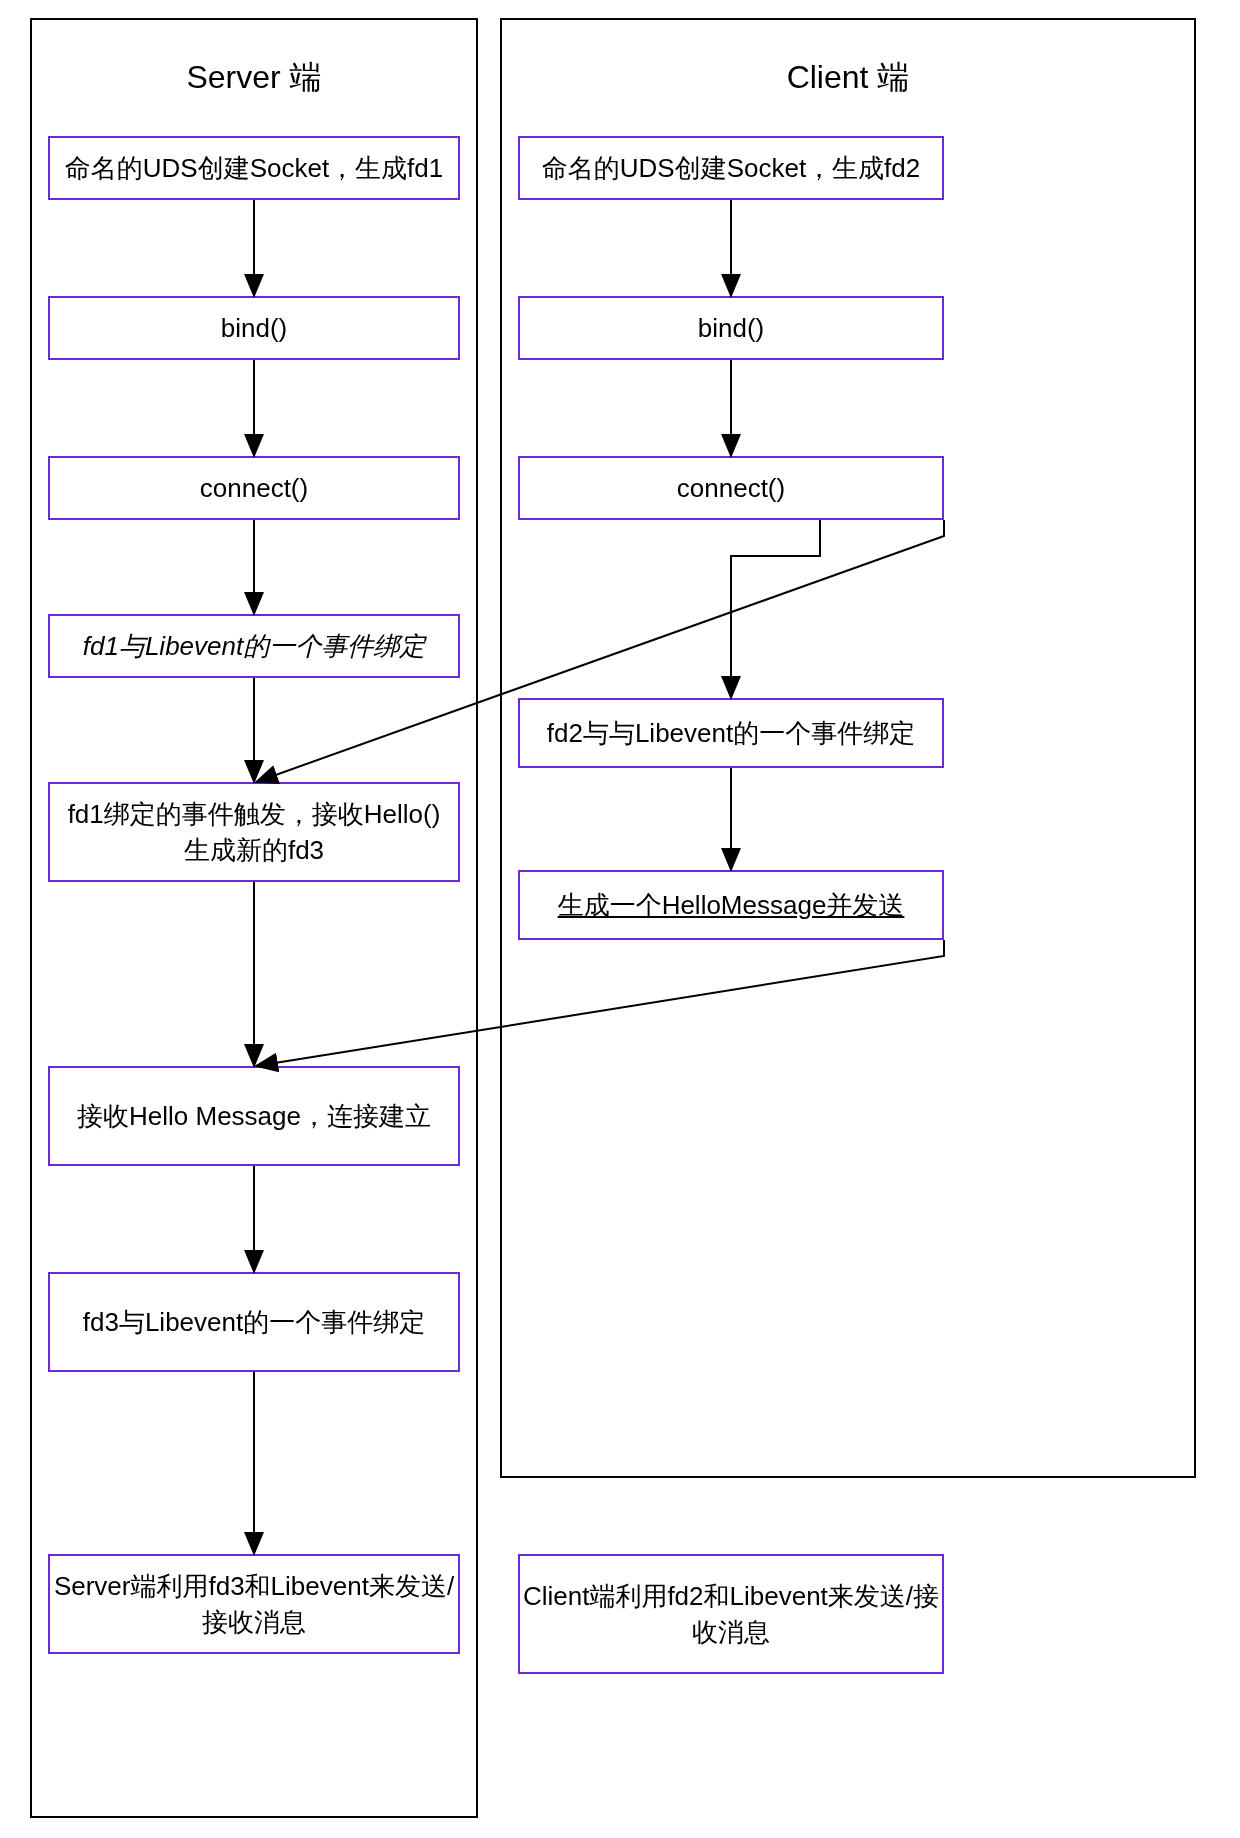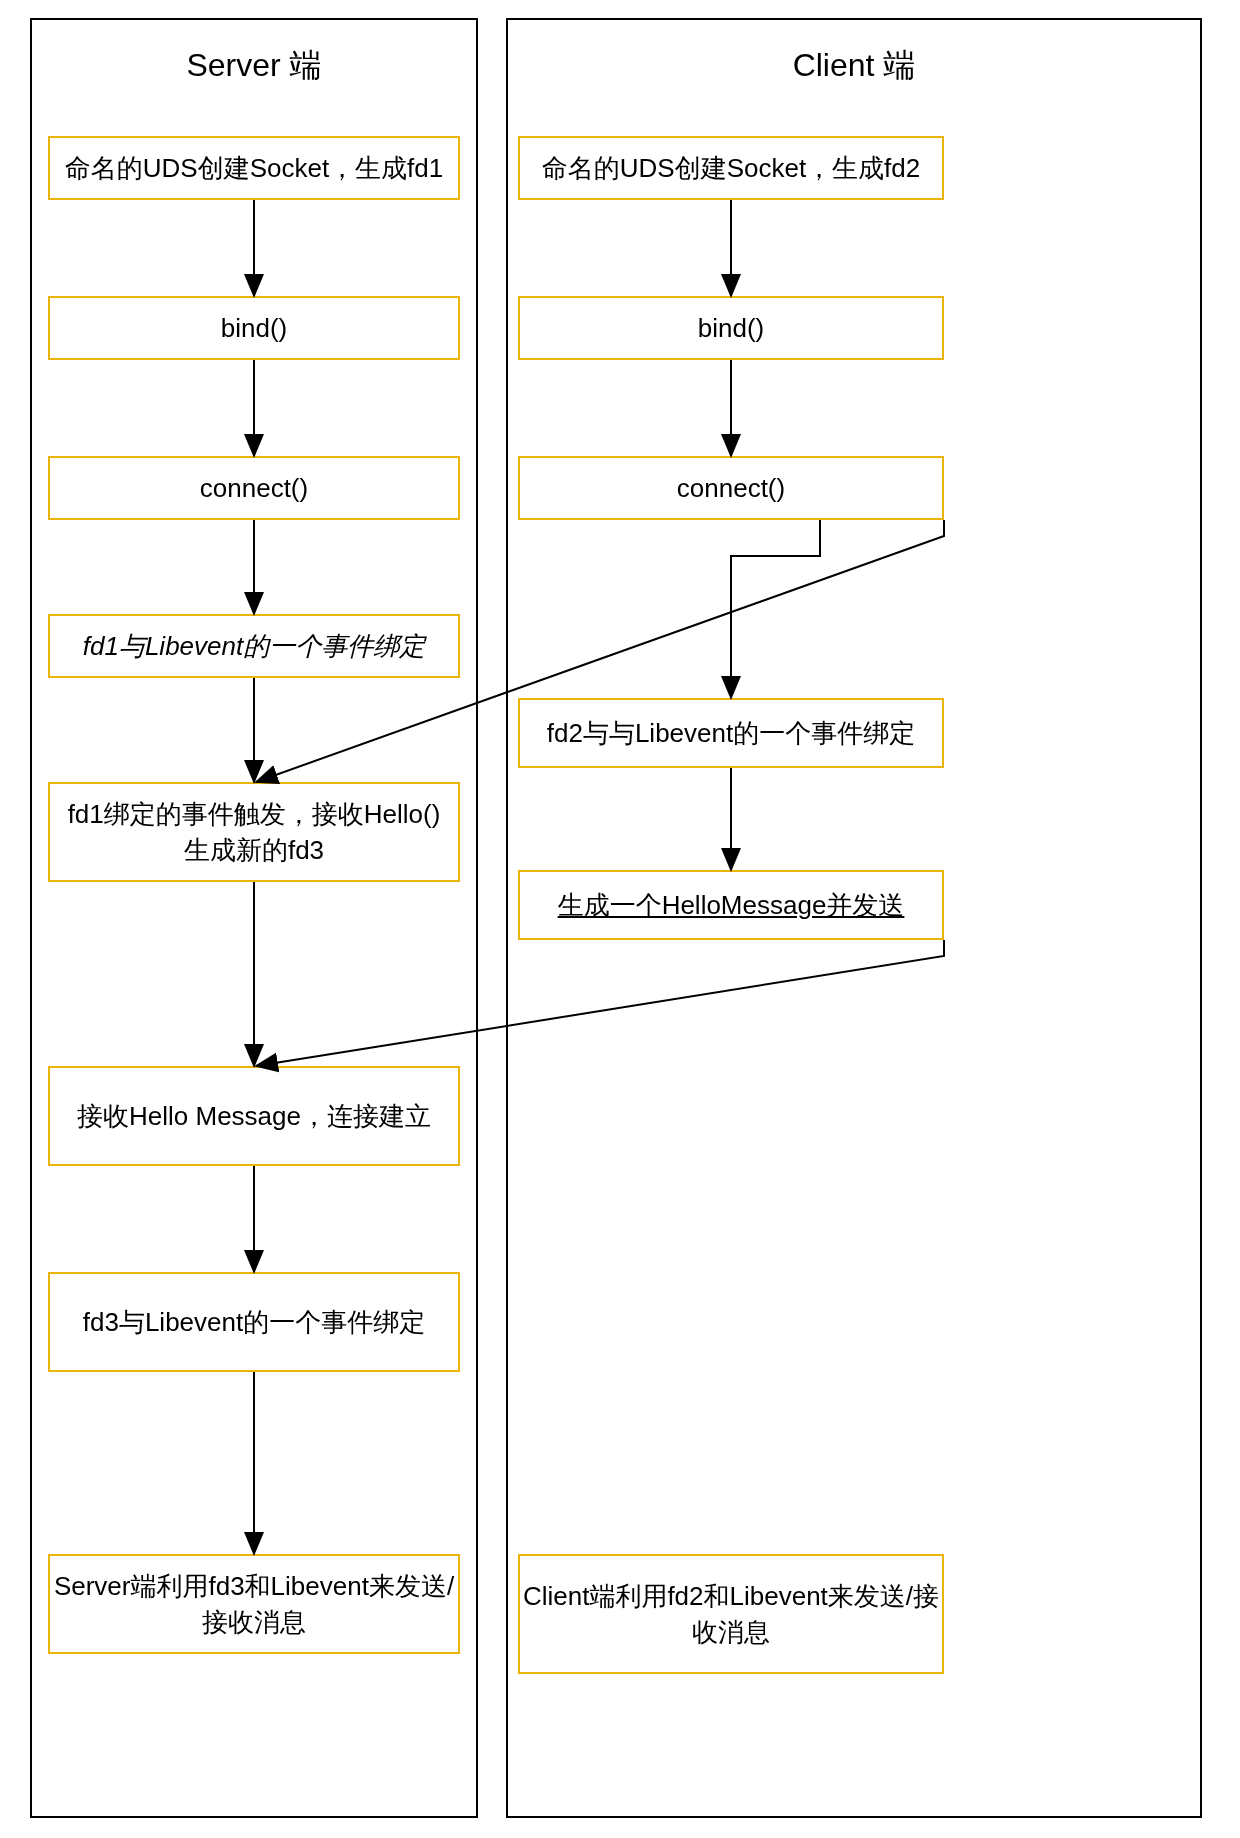--- a/index.html
+++ b/index.html
@@ -11,25 +11,25 @@
       position: relative;
     }
     .container {
       position: absolute;
       border: 2px solid #000;
       background: white;
     }
     .container-header {
       font-size: 32px;
       text-align: center;
-      padding: 24px 0;
+      padding: 36px 0;
     }
     .box {
       position: absolute;
-      border: 2px solid #eab308;
+      border: 2px solid #6d28d9;
       background: white;
       display: flex;
       align-items: center;
       justify-content: center;
       text-align: center;
       font-size: 26px;
       padding: 0;
       line-height: 1.4;
     }
     svg.arrows {
@@ -41,21 +41,21 @@
       pointer-events: none;
     }
   </style>
 </head>
 <body>
 
 <div class="container" style="left:30px; top:18px; width:448px; height:1800px;">
   <div class="container-header">Server 端</div>
 </div>
 
-<div class="container" style="left:500px; top:18px; width:696px; height:1800px;margin-left:6px;">
+<div class="container" style="left:500px; top:18px; width:696px; height:1460px;">
   <div class="container-header">Client 端</div>
 </div>
 
 <div class="box" style="left:48px; top:136px; width:412px; height:64px;">命名的UDS创建Socket，生成fd1</div>
 <div class="box" style="left:48px; top:296px; width:412px; height:64px;">bind()</div>
 <div class="box" style="left:48px; top:456px; width:412px; height:64px;">connect()</div>
 <div class="box" style="left:48px; top:614px; width:412px; height:64px;font-style:italic;">fd1与Libevent的一个事件绑定</div>
 <div class="box" style="left:48px; top:782px; width:412px; height:100px; white-space: pre-line;">fd1绑定的事件触发，接收Hello()
 生成新的fd3</div>
 <div class="box" style="left:48px; top:1066px; width:412px; height:100px;">接收Hello Message，连接建立</div>

